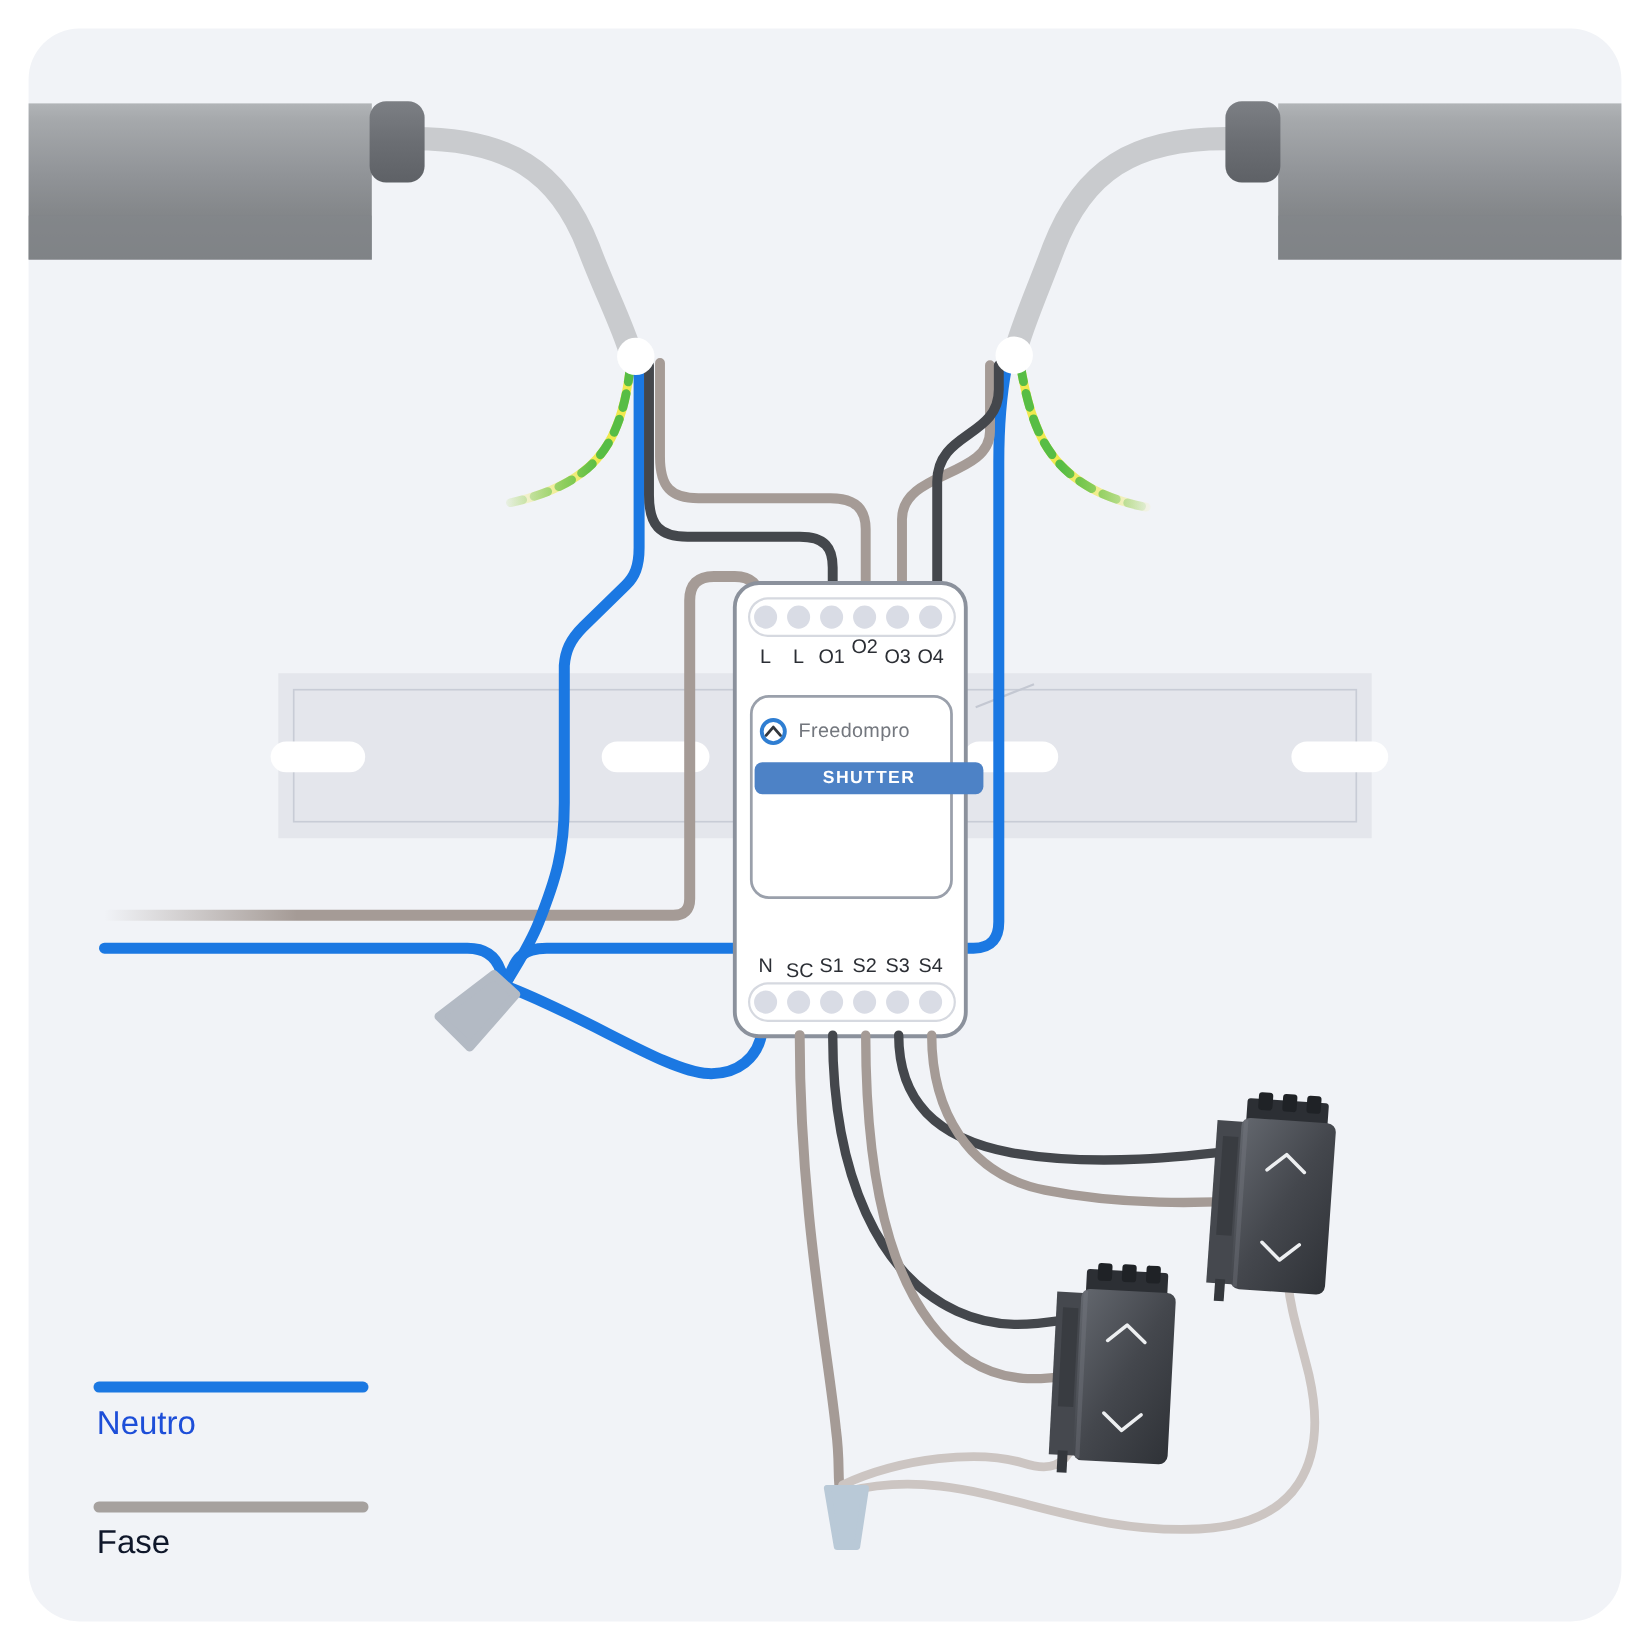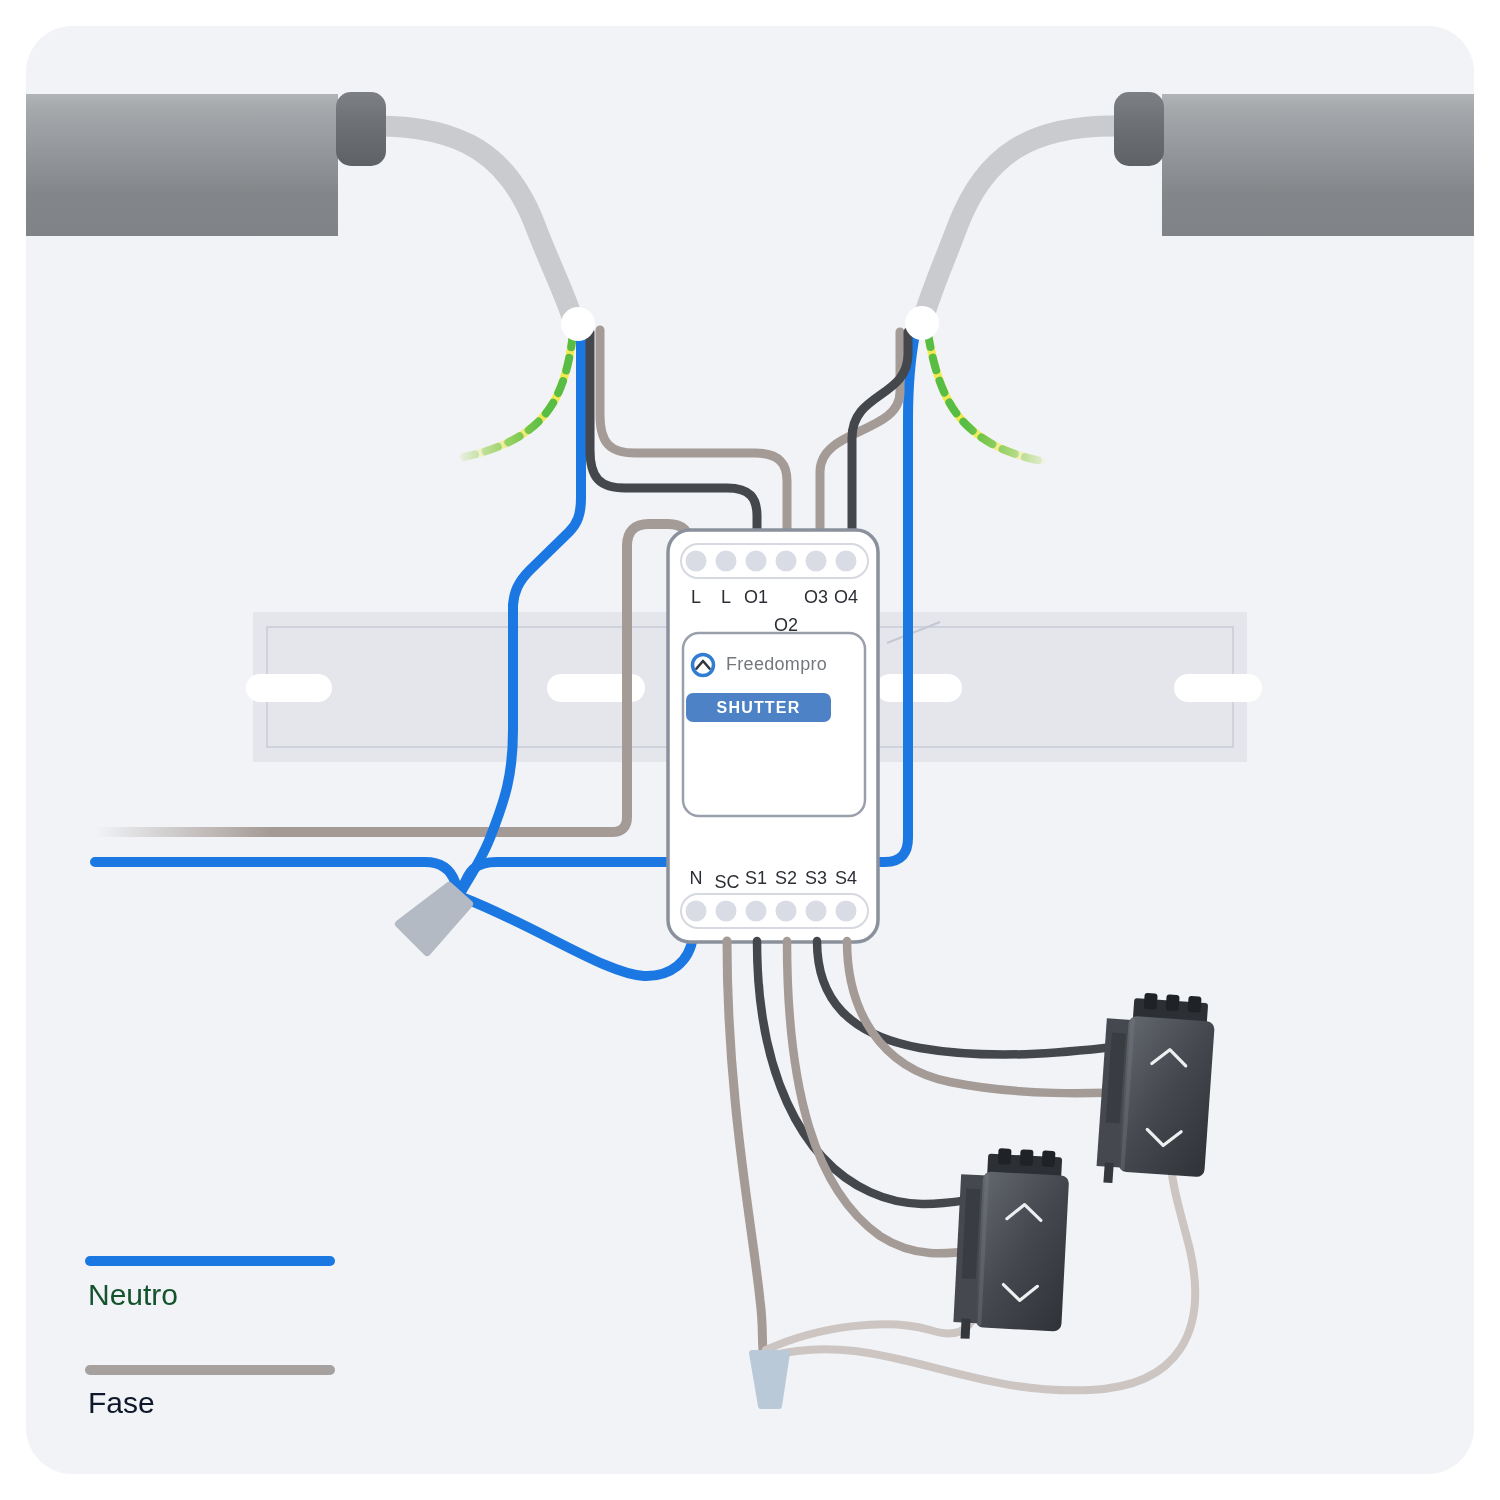--- a/index.html
+++ b/index.html
@@ -2,25 +2,25 @@
 <html><head>
 <meta charset="utf-8">
 <style>
   html,body{margin:0;padding:0;background:#ffffff;}
   .stage{position:relative;width:1500px;height:1500px;background:#ffffff;overflow:hidden;
          font-family:"Liberation Sans",sans-serif;}
   .panel{position:absolute;left:26px;top:26px;width:1448px;height:1448px;border-radius:46px;background:#f1f3f7;}
   svg.art{position:absolute;left:0;top:0;width:1500px;height:1500px;}
   .lbl{position:absolute;transform:translateX(-50%);font-size:18px;color:#2b2e34;white-space:nowrap;}
   .brand{position:absolute;left:726px;top:654px;font-size:18px;font-weight:400;color:#73777e;letter-spacing:.3px;text-align:right;}
-  .badge{position:absolute;left:686px;top:693px;width:145px;height:29px;background:#4d82c6;border-radius:7px;
+  .badge{position:absolute;left:686px;top:693px;width:208px;height:29px;background:#4d82c6;border-radius:7px;
          display:flex;align-items:center;justify-content:center;}
   .badge span{color:#ffffff;font-size:16px;font-weight:bold;letter-spacing:1.2px;}
   .legend-label{position:absolute;font-size:30px;}
-  .legend-neutral{left:88px;top:1278px;color:#14532d;}
+  .legend-neutral{left:88px;top:1278px;color:#1d4ed8;}
   .legend-phase{left:88px;top:1386px;color:#0f172a;}
 </style>
 </head>
 <body>
 
 <div class="stage">
   <div class="panel"></div>
 
   <svg class="art" viewBox="0 0 1500 1500">
     <defs>
@@ -193,21 +193,21 @@
       </g>
 
       <line x1="90" y1="1261" x2="330" y2="1261" stroke="#1b78e2" stroke-width="10" stroke-linecap="round"></line>
       <line x1="90" y1="1370" x2="330" y2="1370" stroke="#a6a19e" stroke-width="10" stroke-linecap="round"></line>
     </g>
   </svg>
 
   <span class="lbl" style="left:696px;top:587px">L</span>
   <span class="lbl" style="left:726px;top:587px">L</span>
   <span class="lbl" style="left:756px;top:587px">O1</span>
-  <span class="lbl" style="left:786px;top:615px">O2</span>
+  <span class="lbl" style="left:786px;top:578px">O2</span>
   <span class="lbl" style="left:816px;top:587px">O3</span>
   <span class="lbl" style="left:846px;top:587px">O4</span>
 
   <span class="lbl" style="left:696px;top:868px">N</span>
   <span class="lbl" style="left:727px;top:872px">SC</span>
   <span class="lbl" style="left:756px;top:868px">S1</span>
   <span class="lbl" style="left:786px;top:868px">S2</span>
   <span class="lbl" style="left:816px;top:868px">S3</span>
   <span class="lbl" style="left:846px;top:868px">S4</span>
 

